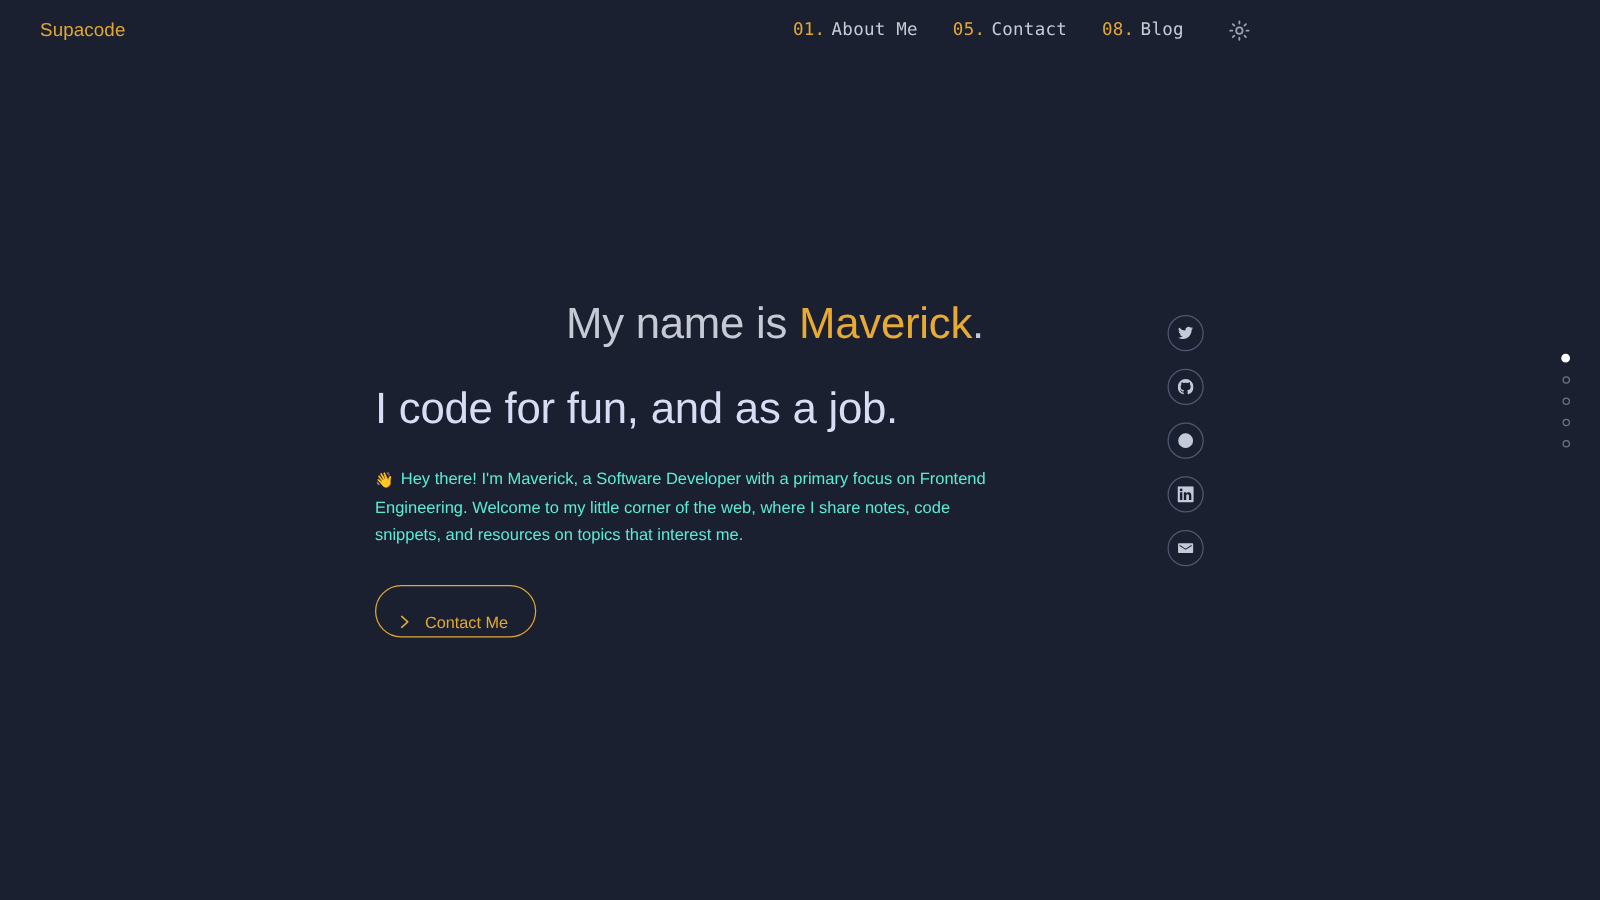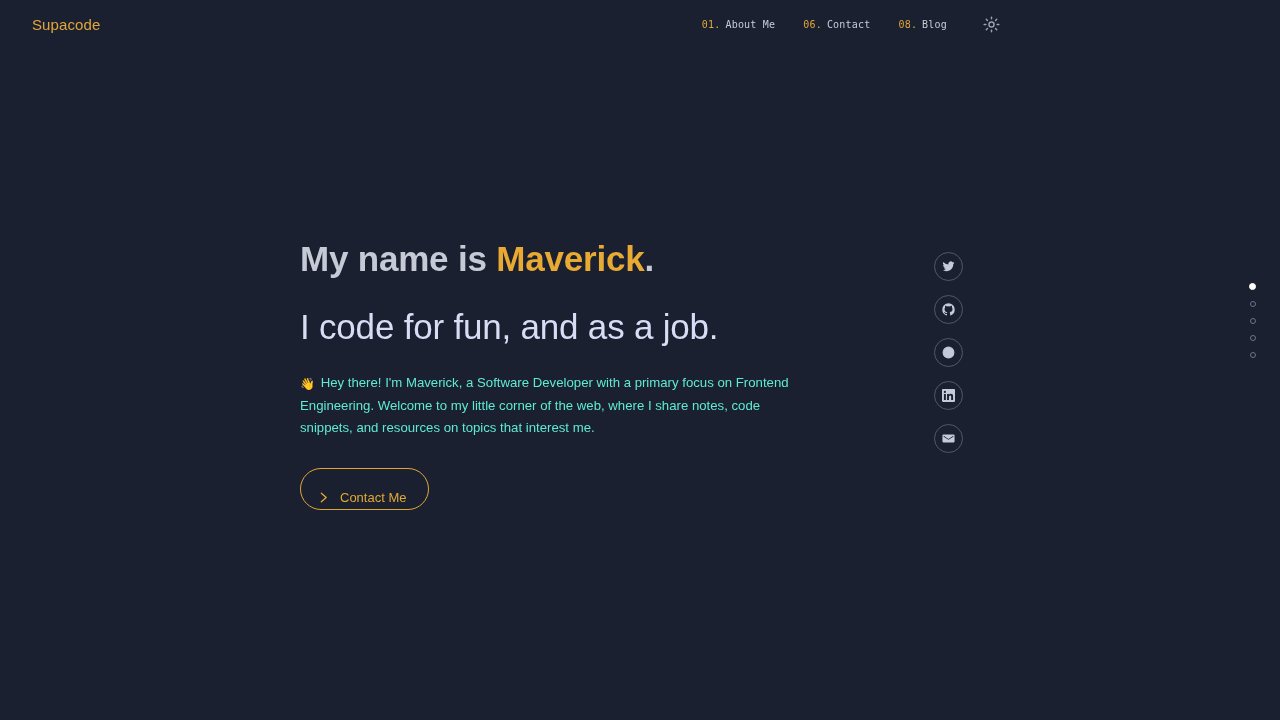--- a/index.html
+++ b/index.html
@@ -38,21 +38,21 @@
   }
 
   .nav {
     display: flex;
     align-items: center;
     gap: 0;
   }
 
   .nav-link {
     font-family: "DejaVu Sans Mono", "Liberation Mono", monospace;
-    font-size: 10px;
+    font-size: 14px;
     letter-spacing: .2px;
     text-decoration: none;
     padding: 4px 14px;
     white-space: nowrap;
     display: inline-flex;
     gap: 5px;
     align-items: baseline;
   }
   .nav-num { color: #e0a63a; }
   .nav-label { color: #c7cbd6; }
@@ -72,25 +72,26 @@
   
   .hero {
     position: absolute;
     left: 300px;
     top: 236px;
     width: 640px;
   }
 
   .headline-1 {
     font-size: 35px;
-    font-weight: 700;
+    font-weight: 400;
     line-height: 46px;
     color: #c6cad4;
     letter-spacing: -0.2px;
     white-space: nowrap;
+    text-align: center;
   }
   .headline-1 .accent { color: #e8aa33; }
   .headline-1 .period { color: #c6cad4; }
 
   .headline-2 {
     font-size: 35px;
     font-weight: 400;
     line-height: 46px;
     color: #d8dcf5;
     letter-spacing: -0.2px;
@@ -189,21 +190,21 @@
   <a class="brand" href="#">Supacode</a>
 
   <nav class="nav">
 
     <a class="nav-link" href="#">
       <span class="nav-num">01.</span>
       <span class="nav-label">About Me</span>
     </a>
 
     <a class="nav-link" href="#">
-      <span class="nav-num">06.</span>
+      <span class="nav-num">05.</span>
       <span class="nav-label">Contact</span>
     </a>
 
     <a class="nav-link" href="#">
       <span class="nav-num">08.</span>
       <span class="nav-label">Blog</span>
     </a>
 
     <button class="theme-toggle">
       <span>

